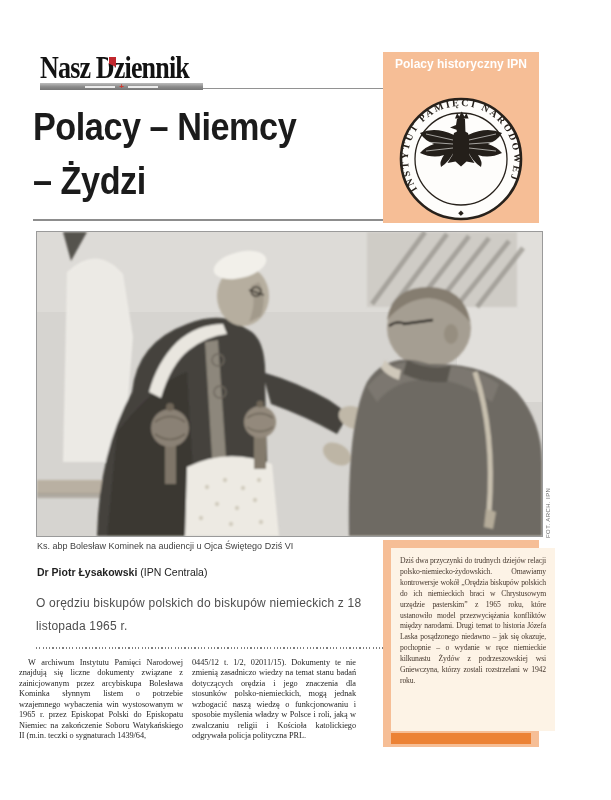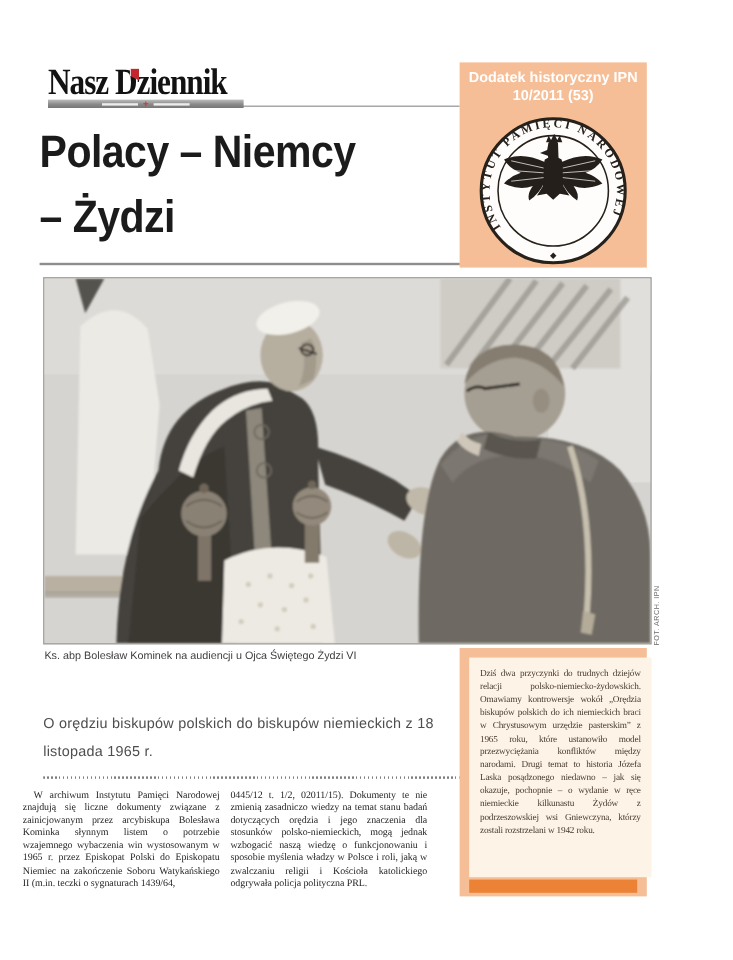--- a/index.html
+++ b/index.html
@@ -48,21 +48,21 @@
                    font-size:12px; line-height:22.5px; color:#4e4e4e; letter-spacing:.2px; }
   .dotted-rule { position:absolute; left:36px; top:647px; width:347px; height:2px;
                  background:repeating-linear-gradient(to right,#7c7c7c 0 1.2px,transparent 1.2px 3.3px); }
   .columns { position:absolute; left:19px; top:658px; width:338px; display:flex; gap:9px; }
   .col { width:164px; font-family:"Liberation Serif", serif; font-size:8.3px; line-height:10.45px;
          text-align:justify; color:#262626; letter-spacing:-0.05px; }
   .col.first { text-indent:9px; }
 
   
   .sidebar { position:absolute; left:383px; top:540px; width:156px; height:207px; }
-  .sidebar-inner { position:absolute; left:8px; top:8px; width:152px; height:183px;
+  .sidebar-inner { position:absolute; left:8px; top:8px; width:164px; height:183px;
                    box-sizing:border-box; padding:8px 9px; overflow:hidden;
                    font-family:"Liberation Serif", serif; font-size:7.7px; line-height:10.9px;
                    text-align:justify; color:#47392f; letter-spacing:-0.15px; }
   .sidebar-bar { position:absolute; left:8px; top:193px; width:140px; height:11px; }
 </style>
 </head>
 <body>
 
 <div class="page">
 
@@ -72,22 +72,21 @@
   <div class="red-notch"></div>
   <div class="masthead-rule"></div>
   <div class="masthead-bar">
     <span class="bar-dash"></span>
     <span class="bar-plus">+</span>
     <span class="bar-dash"></span>
   </div>
 
   <div class="supplement-box" style="background:#F6BE96;">
     <div class="supplement-title">
-      <div>Dodatek historyczny IPN</div>
-      <div>10/2011 (53)</div>
+      <div>Polacy historyczny IPN</div>
     </div>
     <svg class="seal-svg" width="156" height="127" viewBox="0 0 156 127">
       <circle cx="78" cy="63" r="60" fill="#fefdfb" stroke="#27211b" stroke-width="2.6"></circle>
       <circle cx="78" cy="63" r="46" fill="none" stroke="#27211b" stroke-width="1.3"></circle>
       <path id="sealArc" d="M 34.6 93.4 A 53 53 0 1 1 121.4 93.4" fill="none"></path>
       <text font-family="Liberation Serif, serif" font-size="10" font-weight="700" fill="#27211b" letter-spacing="2.1">
         <textPath href="#sealArc">INSTYTUT PAMIĘCI NARODOWEJ</textPath>
       </text>
       <text x="78" y="119" text-anchor="middle" font-size="7" fill="#27211b">◆</text>
       <g fill="#241f1a">
@@ -185,22 +184,25 @@
         <path d="M118,190 q15,-11 30,0 M118,202 q15,11 30,0" stroke="#6b6357" stroke-width="1.6" fill="none"></path>
       </g>
       <defs>
         <filter id="soft" x="-5%" y="-5%" width="110%" height="110%">
           <feGaussianBlur stdDeviation="0.8"></feGaussianBlur>
         </filter>
       </defs>
     </svg>
   </div>
   <div class="photo-credit">FOT. ARCH. IPN</div>
-  <div class="photo-caption">Ks. abp Bolesław Kominek na audiencji u Ojca Świętego Żydzi VI</div>
-
+  <div class="photo-caption">Ks. abp Bolesław Kominek na audiencji u Ojca Świętego Dziś VI</div>
+
+  <div class="byline">
+    <span class="author">Dr Piotr Łysakowski</span><span> (IPN Centrala)</span>
+  </div>
 
   <div class="article-title">O orędziu biskupów polskich do biskupów niemieckich z 18 listopada 1965 r.</div>
   <div class="dotted-rule"></div>
   <div class="columns">
     <div class="col first">W archiwum Instytutu Pamięci Narodowej znajdują się liczne dokumenty związane z zainicjowanym przez arcybiskupa Bolesława Kominka słynnym listem o potrzebie wzajemnego wybaczenia win wystosowanym w 1965 r. przez Episkopat Polski do Episkopatu Niemiec na zakończenie Soboru Watykańskiego II (m.in. teczki o sygnaturach 1439/64,</div>
     <div class="col">0445/12 t. 1/2, 02011/15). Dokumenty te nie zmienią zasadniczo wiedzy na temat stanu badań dotyczących orędzia i jego znaczenia dla stosunków polsko-niemieckich, mogą jednak wzbogacić naszą wiedzę o funkcjonowaniu i sposobie myślenia władzy w Polsce i roli, jaką w zwalczaniu religii i Kościoła katolickiego odgrywała policja polityczna PRL.</div>
   </div>
 
   <div class="sidebar" style="background:#F6BE96;">
     <div class="sidebar-inner" style="background:#FDF3E6;">Dziś dwa przyczynki do trudnych dziejów relacji polsko-niemiecko-żydowskich. Omawiamy kontrowersje wokół „Orędzia biskupów polskich do ich niemieckich braci w Chrystusowym urzędzie pasterskim” z 1965 roku, które ustanowiło model przezwyciężania konfliktów między narodami. Drugi temat to historia Józefa Laska posądzonego niedawno – jak się okazuje, pochopnie – o wydanie w ręce niemieckie kilkunastu Żydów z podrzeszowskiej wsi Gniewczyna, którzy zostali rozstrzelani w 1942 roku.</div>

